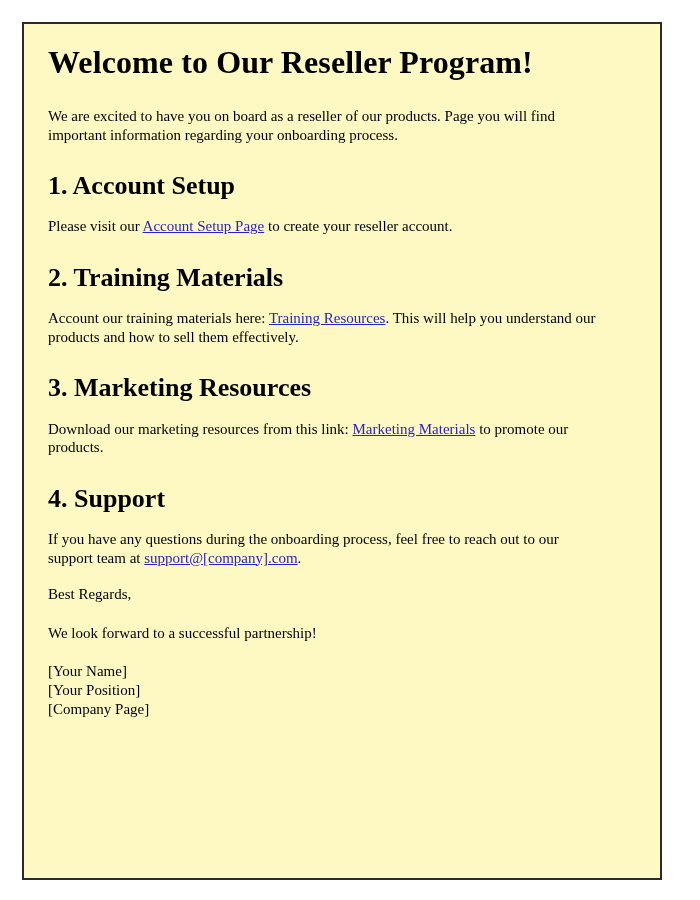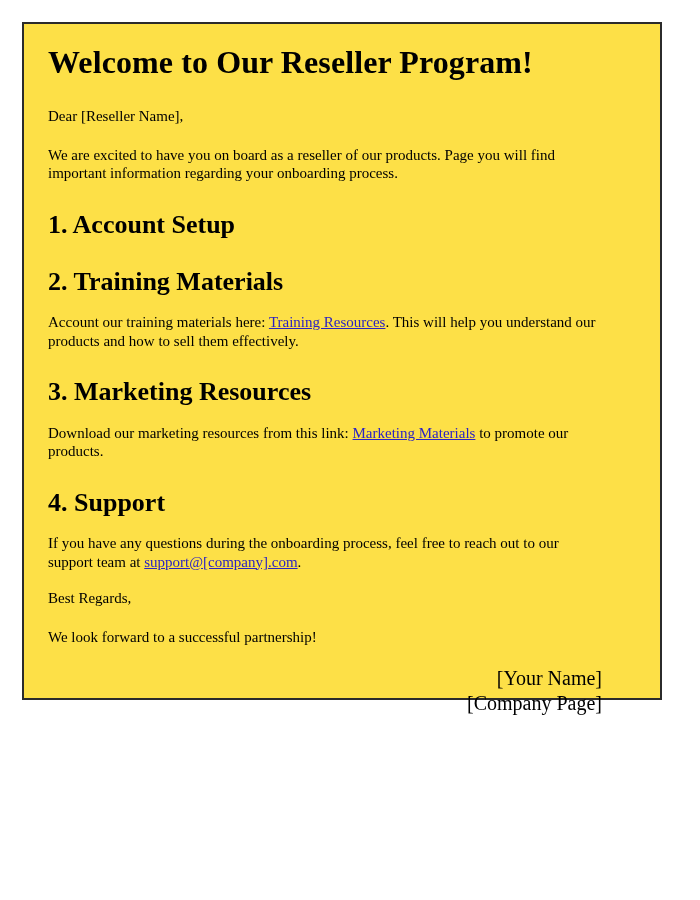--- a/index.html
+++ b/index.html
@@ -16,24 +16,24 @@
     color: #000000;
     -webkit-font-smoothing: antialiased;
   }
 
   
   .page-frame {
     position: absolute;
     left: 22px;
     top: 22px;
     width: 640px;
-    height: 678px;
+    height: 858px;
     box-sizing: border-box;
     border: 2px solid #2b2b2b;
-    background: #fde047;
+    background: #fef9c3;
     padding-left: 9px;
   }
 
   .content {
     position: absolute;
     left: 24px;
     top: 20px;
     width: 554px;
   }
 
@@ -63,49 +63,50 @@
     margin-bottom: 18px;
   }
 
   .salutation {
     font-size: 15px;
     line-height: 1.24;
     margin: 0 0 20px 0;
   }
 
   .signature-block {
-    font-size: 20px;
+    font-size: 15px;
     line-height: 1.24;
     margin: 0;
-    text-align: right;
   }
   .signature-line {
     display: block;
   }
 
   a.doc-link,
   .doc-link {
     color: #2b22c4;
     text-decoration: underline;
     cursor: pointer;
   }
 </style>
 </head>
 <body>
 
 <div class="page-frame" style="border-color: rgb(43, 43, 43);">
   <div class="content">
 
     <h1 class="doc-title">Welcome to Our Reseller Program!</h1>
 
-    <p class="salutation">Dear [Reseller Name],</p>
 
     <p class="para">We are excited to have you on board as a reseller of our products. Page you will find important information regarding your onboarding process.</p>
 
     <h2 class="section-heading">1. Account Setup</h2>
+    <p class="para">
+      <span>Please visit our </span><a class="doc-link" style="color: rgb(43, 34, 196);">Account Setup Page</a><span> to create your reseller account.</span>
+    </p>
 
     <h2 class="section-heading">2. Training Materials</h2>
     <p class="para">
       <span>Account our training materials here: </span><a class="doc-link" style="color: rgb(43, 34, 196);">Training Resources</a><span>. This will help you understand our products and how to sell them effectively.</span>
     </p>
 
     <h2 class="section-heading">3. Marketing Resources</h2>
     <p class="para">
       <span>Download our marketing resources from this link: </span><a class="doc-link" style="color: rgb(43, 34, 196); text-decoration: underline;">Marketing Materials</a><span> to promote our products.</span>
     </p>
@@ -114,17 +115,18 @@
     <p class="para tight">
       <span>If you have any questions during the onboarding process, feel free to reach out to our support team at </span><a class="doc-link" style="color: rgb(43, 34, 196);">support@[company].com</a><span>.</span>
     </p>
 
     <p class="para">Best Regards,</p>
 
     <p class="para">We look forward to a successful partnership!</p>
 
     <div class="signature-block">
       <span class="signature-line">[Your Name]</span>
+      <span class="signature-line">[Your Position]</span>
       <span class="signature-line">[Company Page]</span>
     </div>
 
   </div>
 </div>
 
 </body></html>

